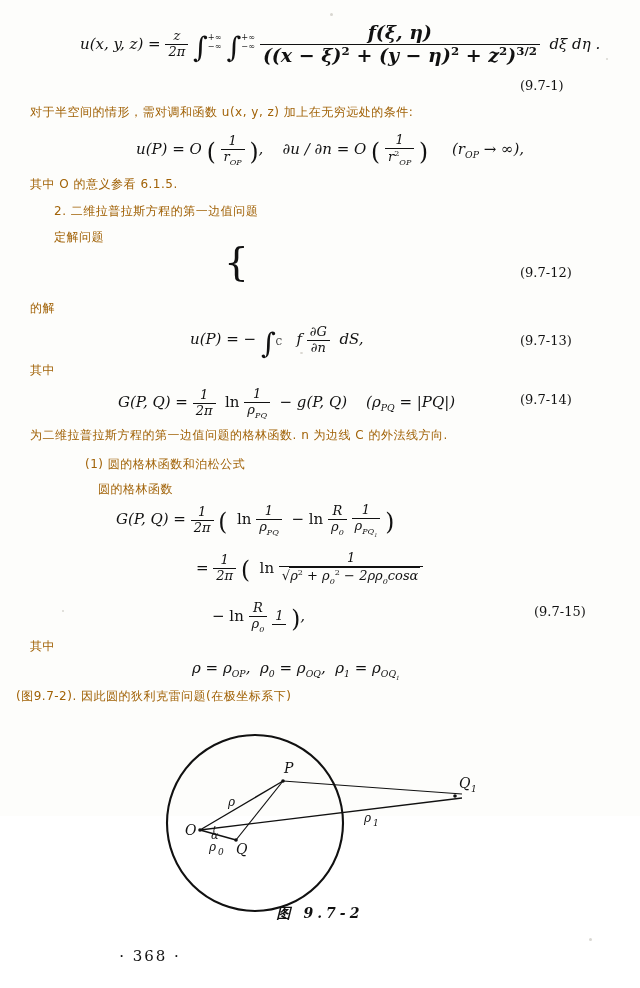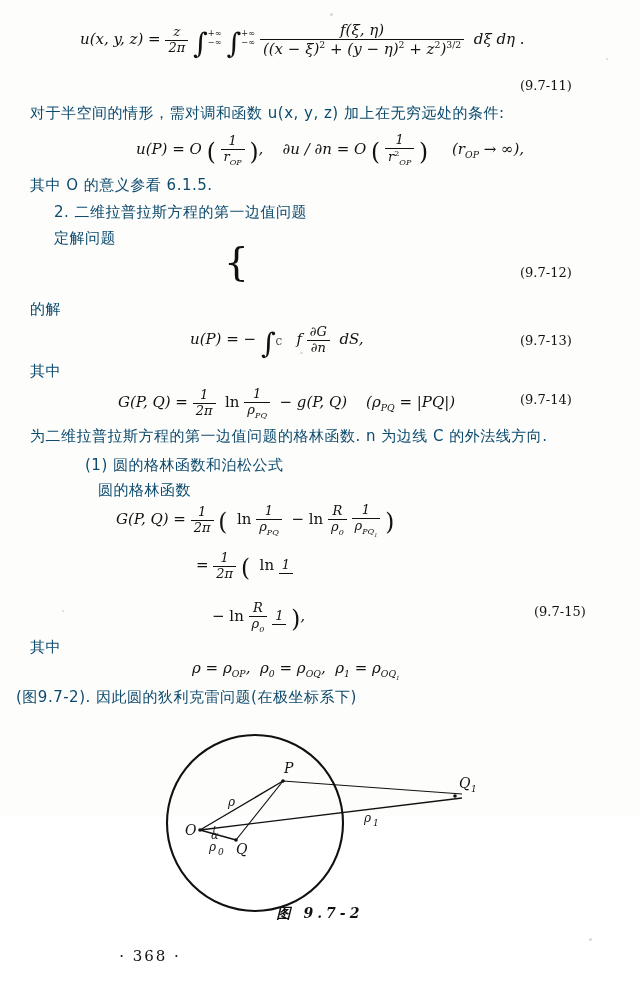--- a/index.html
+++ b/index.html
@@ -24,23 +24,23 @@
   .speck {
     position: absolute;
     background: #b9b6ad;
     border-radius: 50%;
     opacity: .55;
   }
 
   
   .cn {
     font-family: "DejaVu Sans", sans-serif;
-    font-size: 15px;
+    font-size: 12px;
     letter-spacing: .5px;
-    color: #0c4a6e;
+    color: #a16207;
     position: absolute;
     white-space: nowrap;
   }
   .eqline {
     position: absolute;
     font-family: "DejaVu Serif", serif;
     font-style: italic;
     color: #111;
     white-space: nowrap;
   }
@@ -139,27 +139,27 @@
   <div class="speck" style="left:606px;top:58px;width:2px;height:2px;"></div>
   <div class="speck" style="left:300px;top:352px;width:3px;height:2px;"></div>
   <div class="speck" style="left:589px;top:938px;width:3px;height:3px;"></div>
   <div class="speck" style="left:62px;top:610px;width:2px;height:2px;"></div>
 
   <div class="eqline" style="left:80px;top:22px;font-size:15px;">
     u(x, y, z) =
     <span class="frac" style="font-size:13px;"><span class="num">z</span><span class="den">2π</span></span>
     <span class="intg">∫</span><span class="lim">+∞<br>−∞</span>
     <span class="intg">∫</span><span class="lim">+∞<br>−∞</span>
-    <span class="frac" style="font-size:15px;">
+    <span class="frac" style="font-size:19px;font-weight:bold;">
       <span class="num">f(ξ, η)</span>
       <span class="den">((x − ξ)<sup class="up">2</sup> + (y − η)<sup class="up">2</sup> + z<sup class="up">2</sup>)<sup class="up">3/2</sup></span>
     </span>
     &nbsp;dξ dη .
   </div>
-  <div class="tag" style="left:520px;top:78px;">(9.7-11)</div>
+  <div class="tag" style="left:520px;top:78px;">(9.7-1)</div>
 
   <div class="cn" style="left:30px;top:104px;">对于半空间的情形，需对调和函数  u(x, y, z)  加上在无穷远处的条件:</div>
 
   <div class="eqline" style="left:136px;top:133px;font-size:15px;">
     u(P) = O
     <span class="big">(</span>
     <span class="frac" style="font-size:13px;"><span class="num">1</span><span class="den">r<sub>OP</sub></span></span>
     <span class="big">)</span>,
     &nbsp;&nbsp;
     <span style="font-style:normal;">∂</span>u /
@@ -221,20 +221,21 @@
     <span class="big">)</span>
   </div>
 
   <div class="eqline" style="left:196px;top:551px;font-size:15px;">
     =
     <span class="frac" style="font-size:13px;"><span class="num">1</span><span class="den">2π</span></span>
     <span class="big">(</span>
     <span class="up">&nbsp;ln</span>
     <span class="frac" style="font-size:13px;">
       <span class="num">1</span>
+      <span class="den">√<span class="sq">ρ<sup class="up">2</sup> + ρ<sub>0</sub><sup class="up">2</sup> − 2ρρ<sub>0</sub>cosα</span></span>
     </span>
   </div>
 
   <div class="eqline" style="left:212px;top:601px;font-size:15px;">
     −&nbsp;<span class="up">ln</span>
     <span class="frac" style="font-size:13px;"><span class="num">R</span><span class="den">ρ<sub>0</sub></span></span>
     <span class="frac" style="font-size:13px;">
       <span class="num">1</span>
     </span>
     <span class="big">)</span>,

